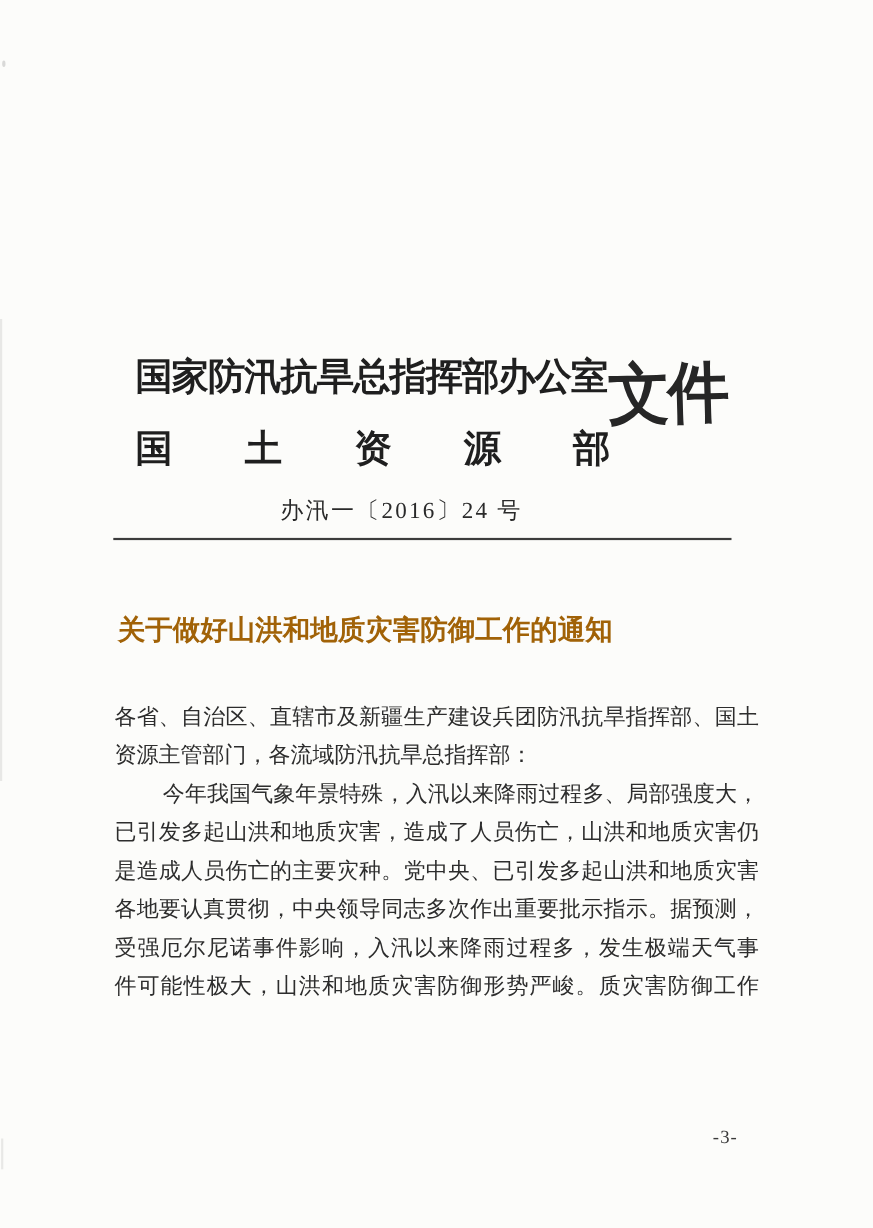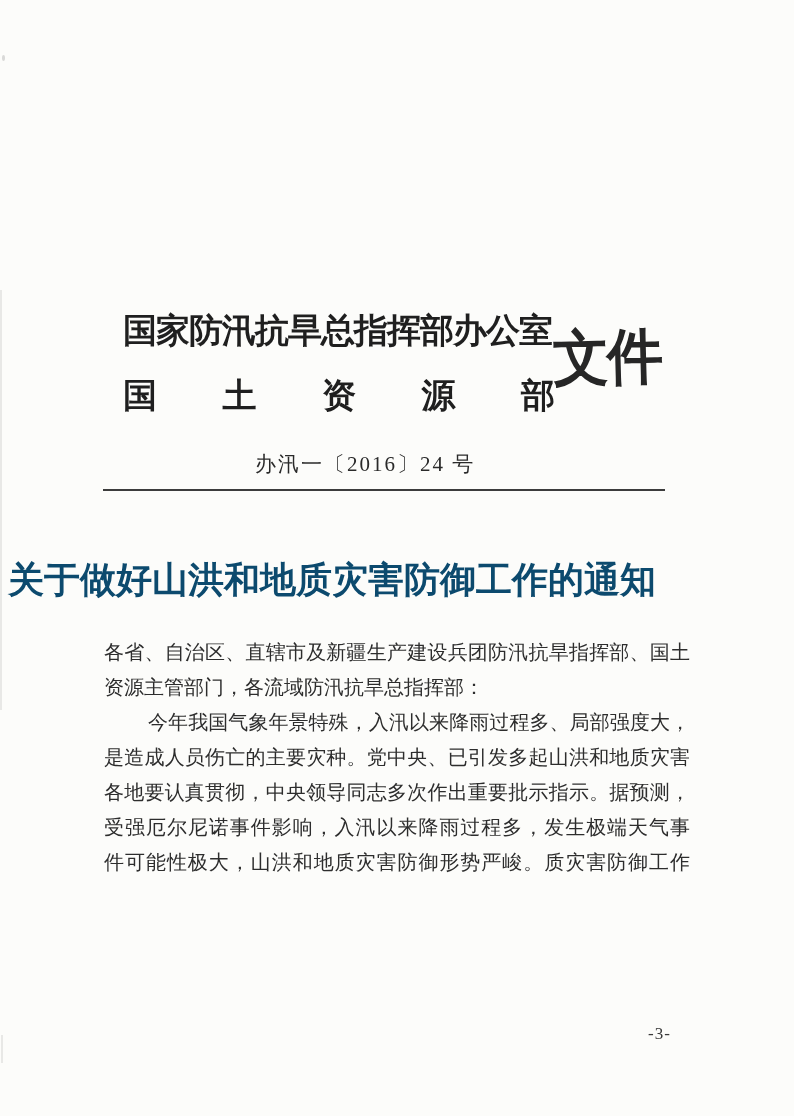--- a/index.html
+++ b/index.html
@@ -40,21 +40,21 @@
 
   
   .letterhead {
     position: absolute;
     left: 123px; top: 308px;
     width: 545px;
     color: #1f1f1f;
   }
   .org-lines {
     position: absolute;
-    left: 0; top: 0;
+    left: 0; top: 13px;
     width: 432px;
   }
   .org-line1 {
     font-size: 34px;
     font-weight: 700;
     line-height: 45px;
     white-space: nowrap;
     letter-spacing: -1px;
   }
   .org-line2 {
@@ -95,23 +95,23 @@
     width: 562px; height: 2px;
     background: #3c3c3c;
   }
 
   
   .doc-title {
     position: absolute;
     left: 0; top: 556px;
     width: 664px;
     text-align: center;
-    font-size: 36px;
+    font-size: 25px;
     font-weight: 700;
-    color: #0c4a6e;
+    color: #a16207;
   }
 
   
   .body-text {
     position: absolute;
     left: 104px; top: 636px;
     width: 586px;
     font-size: 20px;
     color: #2d2d2d;
   }
@@ -157,20 +157,21 @@
   <div class="doc-number">办汛一〔2016〕24 号</div>
 
   <div class="rule"></div>
 
   <div class="doc-title">关于做好山洪和地质灾害防御工作的通知</div>
 
   <div class="body-text">
     <div class="bodyline">各省、自治区、直辖市及新疆生产建设兵团防汛抗旱指挥部、国土</div>
     <div class="bodyline flow-end">资源主管部门，各流域防汛抗旱总指挥部：</div>
     <div class="bodyline indent">今年我国气象年景特殊，入汛以来降雨过程多、局部强度大，</div>
+    <div class="bodyline">已引发多起山洪和地质灾害，造成了人员伤亡，山洪和地质灾害仍</div>
     <div class="bodyline">是造成人员伤亡的主要灾种。党中央、已引发多起山洪和地质灾害</div>
     <div class="bodyline">各地要认真贯彻，中央领导同志多次作出重要批示指示。据预测，</div>
     <div class="bodyline">受强厄尔尼诺事件影响，入汛以来降雨过程多，发生极端天气事</div>
     <div class="bodyline">件可能性极大，山洪和地质灾害防御形势严峻。质灾害防御工作</div>
   </div>
 
   <div class="page-number">-3-</div>
 
 </div>
 

